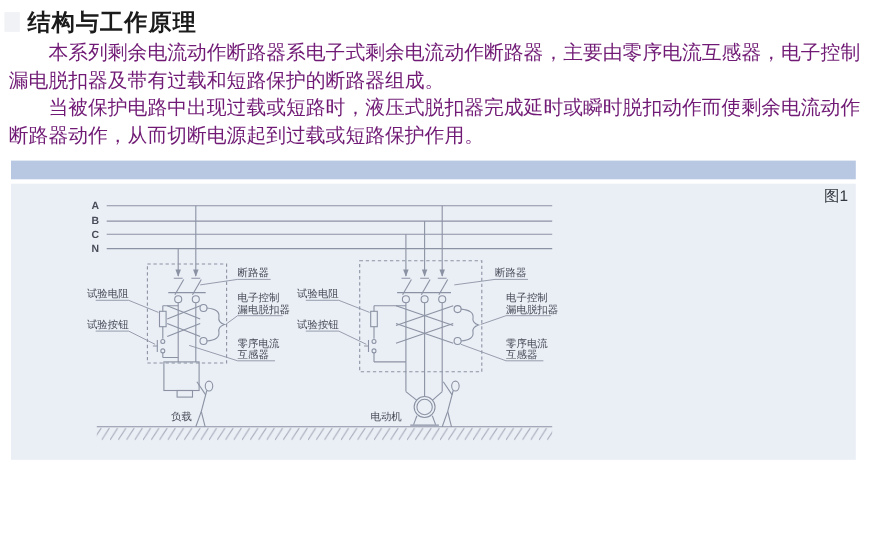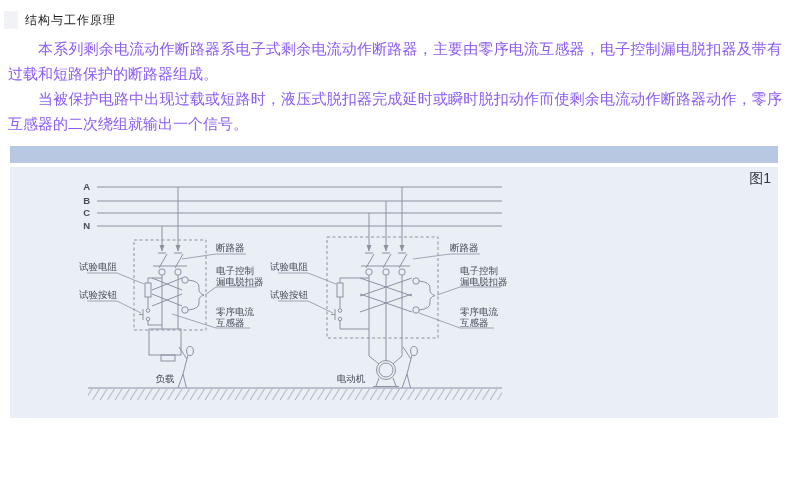--- a/index.html
+++ b/index.html
@@ -16,27 +16,27 @@
     padding: 8px 0 0 4px;
     height: 32px;
   }
   .title-bullet {
     width: 14px; height: 18px;
     background: #f0f2f6;
     margin-right: 7px;
     flex: 0 0 auto;
   }
   .page-title {
-    font-size: 12px; font-weight: normal; color: #1b1b1b;
+    font-size: 21px; font-weight: bold; color: #1b1b1b;
     letter-spacing: 1px;
   }
 
   .body-text { padding: 4px 8px 0 8px; }
   .body-text p {
-    font-size: 15px; line-height: 25px; color: #8b5cf6;
+    font-size: 18px; line-height: 25px; color: #701a75;
     text-indent: 2em;
     text-align: justify;
   }
 
   .figure-block { margin: 10px 12px 0 10px; width: 768px; }
   .figure-bar {
     height: 17px;
     background: #b9c8e2;
     display: flex; align-items: center; justify-content: flex-end;
     padding-right: 7px;
@@ -59,21 +59,21 @@
 
 <div class="page">
 
   <div class="title-row">
     <span class="title-bullet"></span>
     <span class="page-title">结构与工作原理</span>
   </div>
 
   <div class="body-text">
     <p>本系列剩余电流动作断路器系电子式剩余电流动作断路器，主要由零序电流互感器，电子控制漏电脱扣器及带有过载和短路保护的断路器组成。</p>
-    <p>当被保护电路中出现过载或短路时，液压式脱扣器完成延时或瞬时脱扣动作而使剩余电流动作断路器动作，零序互感器的二次绕组就输出一个信号。</p>
+    <p>当被保护电路中出现过载或短路时，液压式脱扣器完成延时或瞬时脱扣动作而使剩余电流动作断路器动作，从而切断电源起到过载或短路保护作用。</p>
   </div>
 
   <div class="figure-block">
     <div class="figure-bar">
       <span class="figure-caption">图1</span>
     </div>
 
     <div class="figure-body">
       <svg width="768" height="251" viewBox="0 0 768 251">
         <defs>

